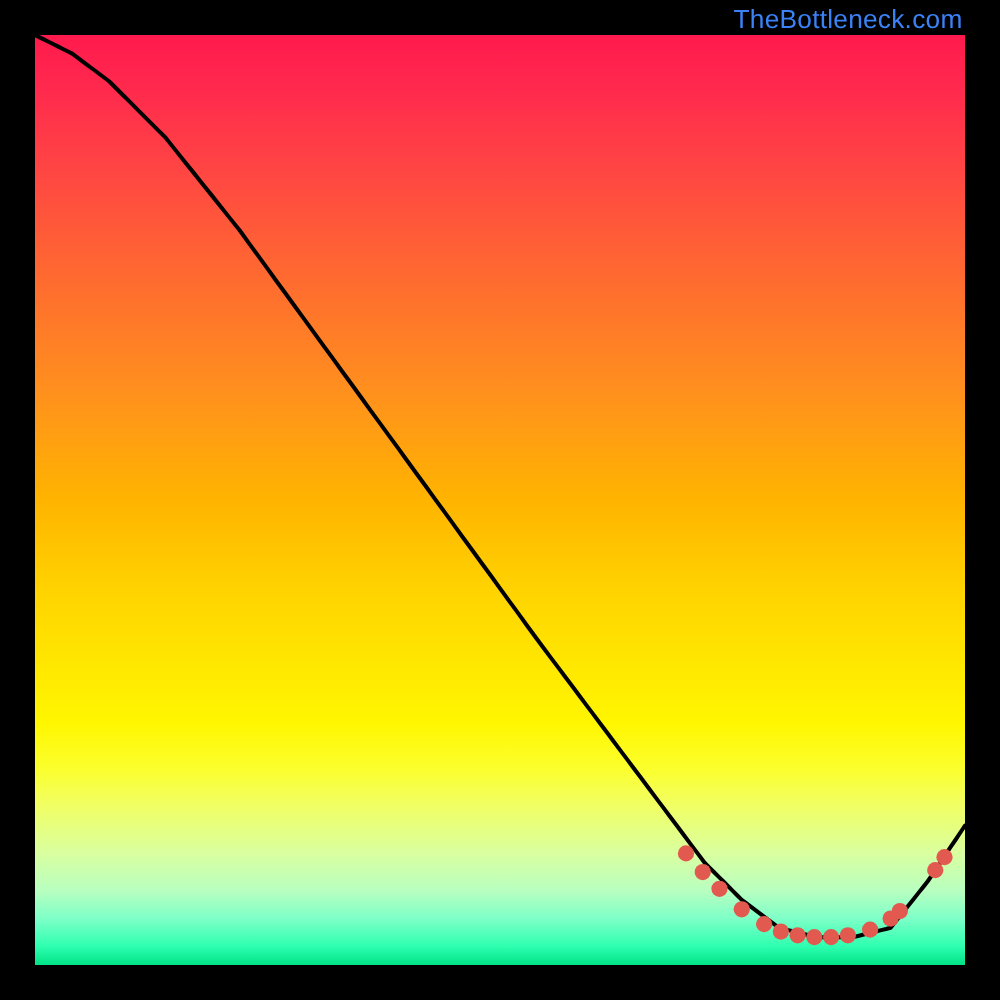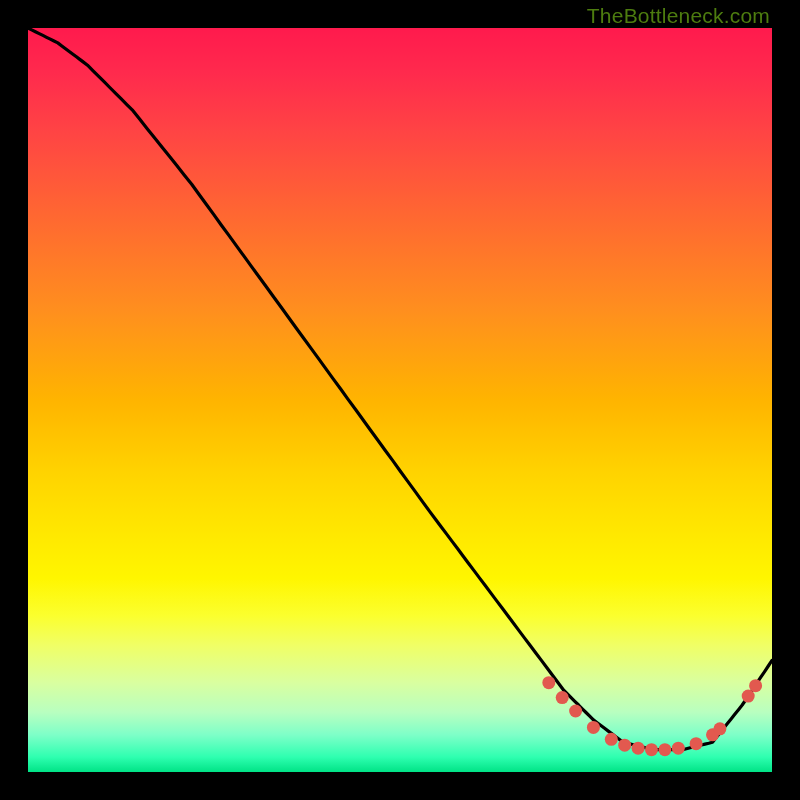--- a/index.html
+++ b/index.html
@@ -47,21 +47,21 @@
     left: 0;
     top: 0;
     width: 744px;
     height: 744px;
     overflow: visible;
   }
   .attribution {
     position: absolute;
     top: 4px;
     right: 30px;
-    color: #4d7c0f;
+    color: #3b82f6;
     font-size: 21px;
     letter-spacing: 0.2px;
   }
 </style>
 </head>
 <body>
 
 <div class="stage">
   <div class="plot">
     <svg viewBox="0 0 744 744">

